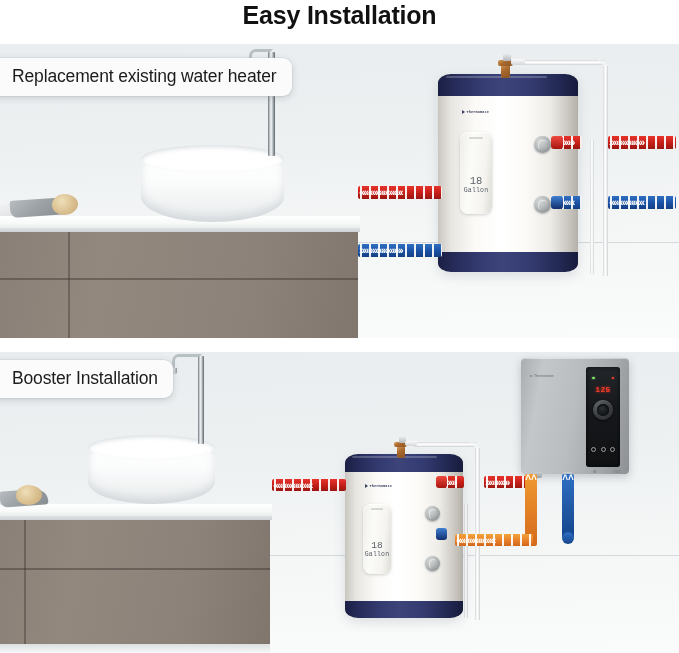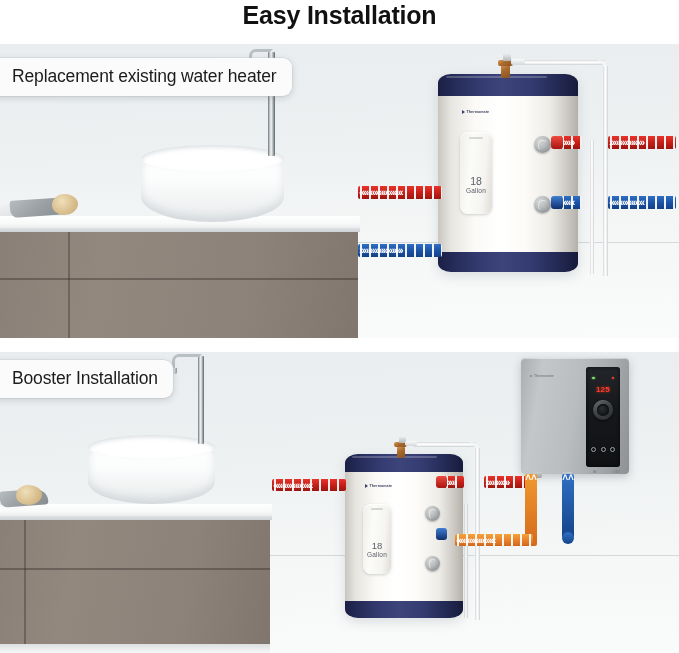--- a/index.html
+++ b/index.html
@@ -145,21 +145,21 @@
     border-radius: 3px 14px 4px 8px;
     transform: rotate(-4deg);
   }
   .tray {
     position: absolute;
     background: linear-gradient(160deg, #f2f3f4, #d9dddf);
     border-radius: 4px;
   }
 
   
-  .tank { position: absolute; z-index: 22; }
+  .tank { position: absolute; z-index: 22; font-family: Liberation Mono, monospace; }
 
   .tank-shell {
     position: absolute;
     inset: 0;
     border-radius: 13px / 9px;
     background: linear-gradient(90deg,
       #c9c6c0 0%, #e7e5e0 9%, #fbfaf7 26%, #ffffff 44%,
       #fcfbf8 62%, #eeece7 80%, #c4c1bb 95%, #b3b0aa 100%);
     box-shadow: 0 4px 12px rgba(90,100,110,0.18);
   }
@@ -397,21 +397,21 @@
     border-radius: 1px;
     box-shadow: 0 0 2px #7de06a;
   }
   .led-dot.red { background: #ff4436; box-shadow: 0 0 2px #ff4436; }
 
   .led-screen {
     position: absolute;
     display: flex;
     align-items: center;
     justify-content: center;
-    font-family: Liberation Sans, sans-serif;
+    font-family: Liberation Mono, monospace;
     font-size: 8px;
     font-weight: bold;
     color: #ff3b2a;
     letter-spacing: 0.3px;
     text-shadow: 0 0 3px rgba(255,60,40,0.85);
   }
 
   .knob-outer {
     position: absolute;
     border-radius: 50%;

